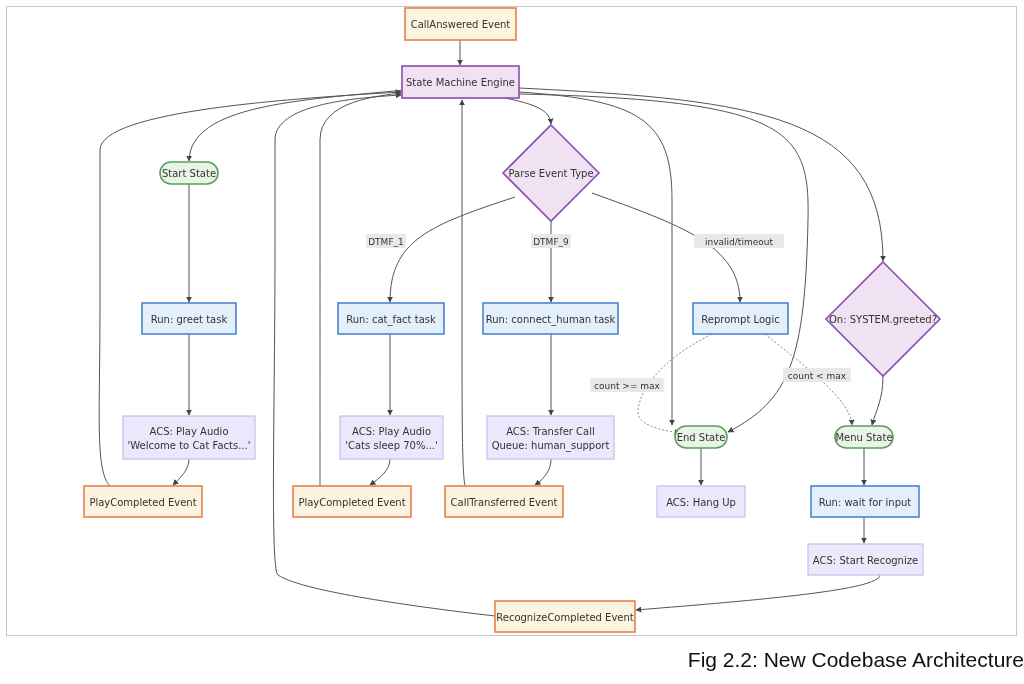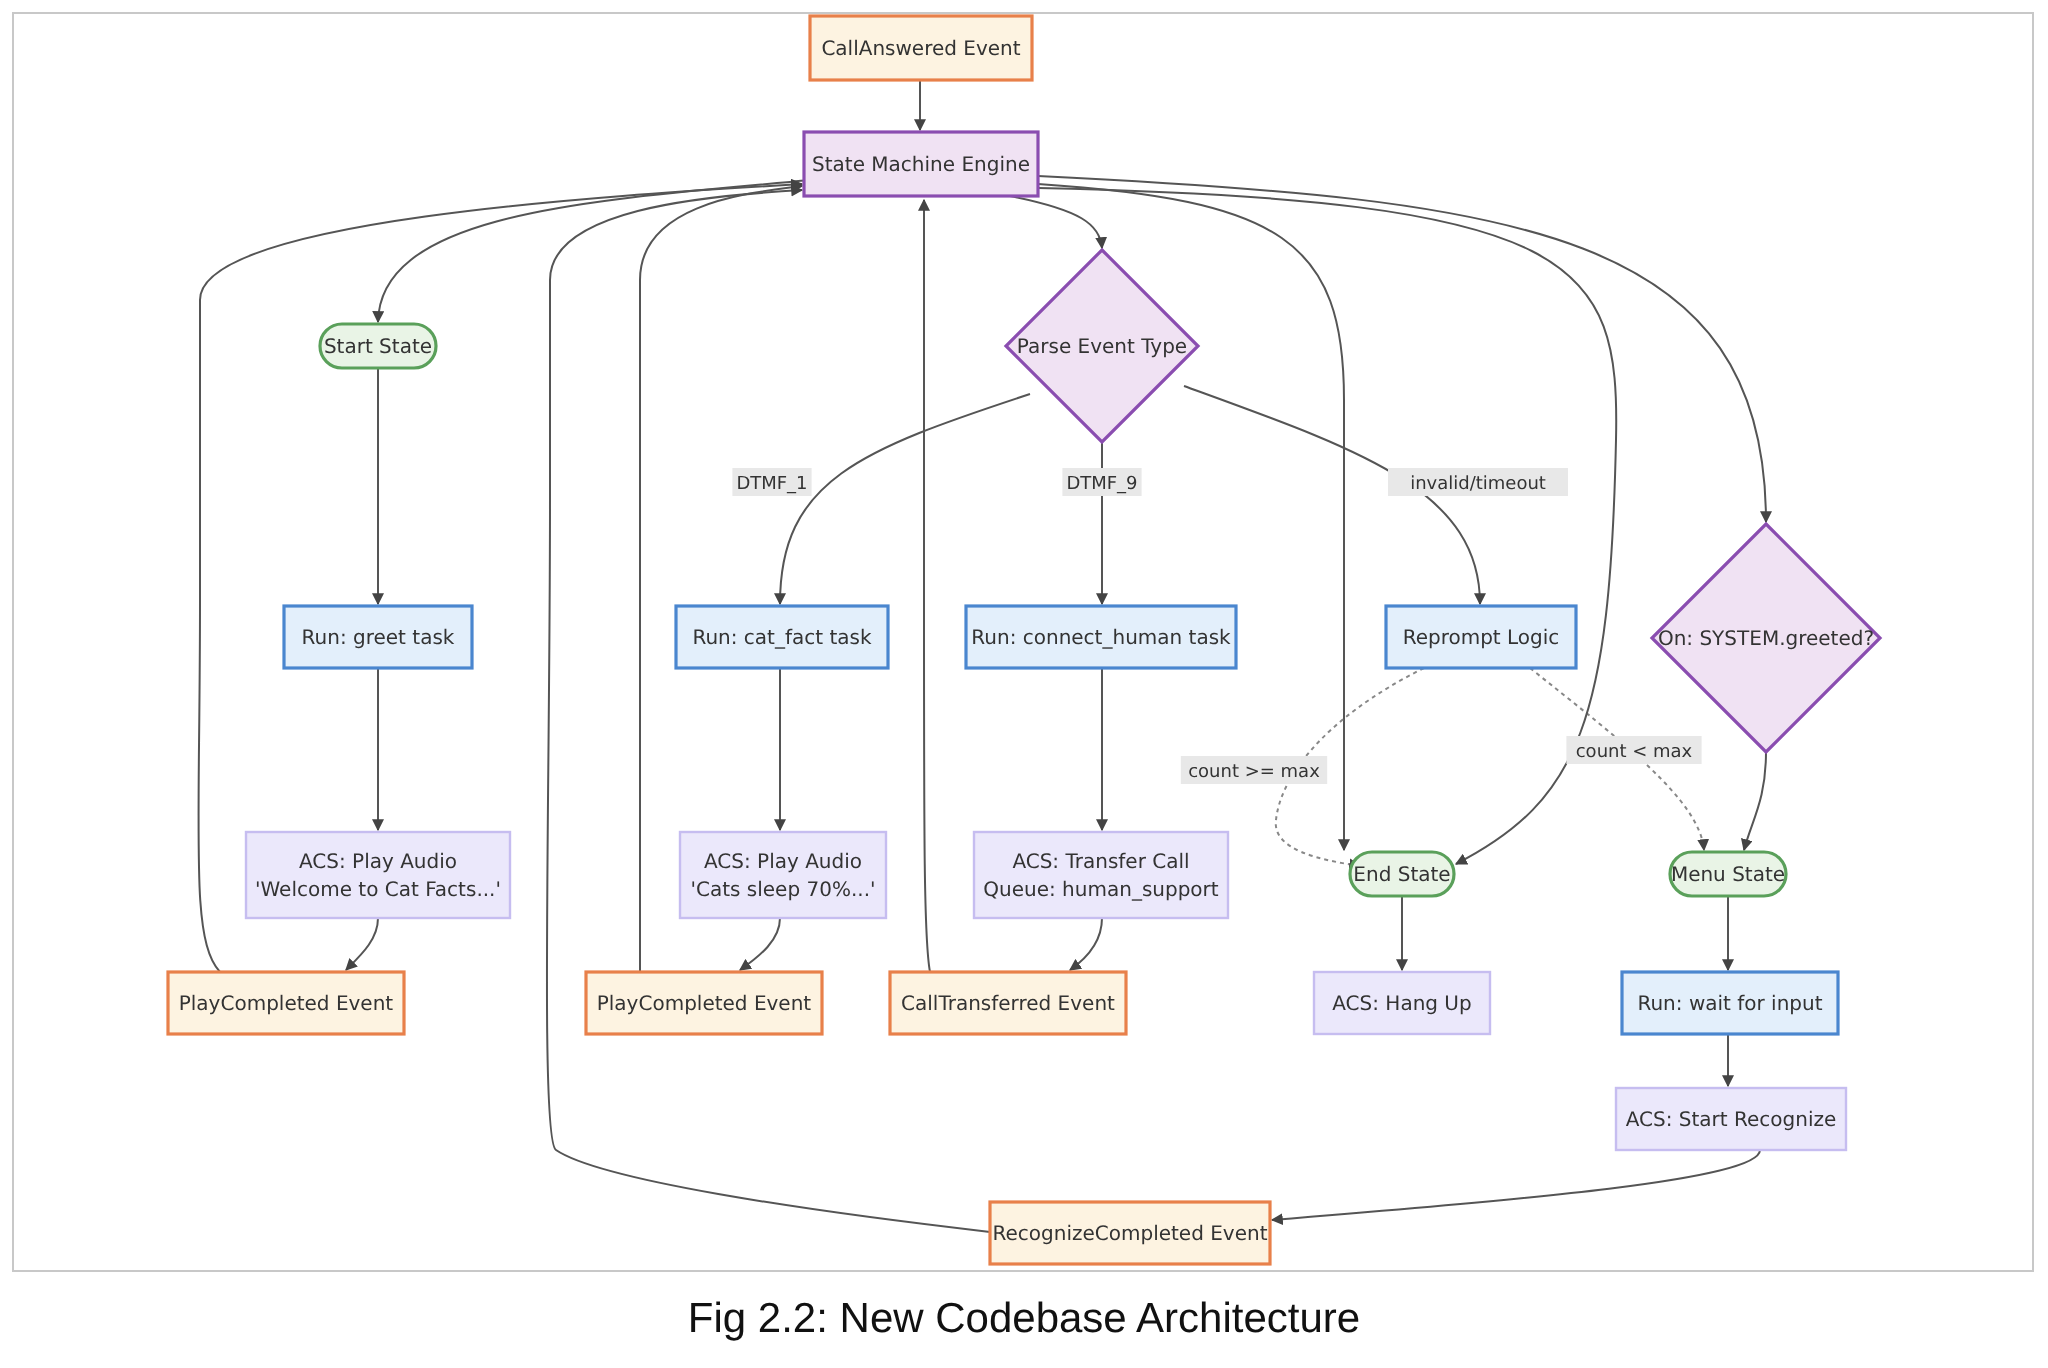--- a/index.html
+++ b/index.html
@@ -4,21 +4,21 @@
 <style>
   html, body { margin: 0; padding: 0; background: #ffffff; }
   body { width: 1024px; height: 684px; position: relative; overflow: hidden; font-family: "DejaVu Sans", sans-serif; }
   #frame { position: absolute; left: 6px; top: 6px; width: 1011px; height: 630px; border: 1.5px solid #c8c8c8; box-sizing: border-box; }
   #diagram { position: absolute; left: 0; top: 0; }
   .node-text { font-family: "DejaVu Sans", sans-serif; font-size: 10px; fill: #333333; text-anchor: middle; dominant-baseline: middle; }
   .edge { fill: none; stroke: #555555; stroke-width: 1; }
   .edge.dotted { stroke: #888888; stroke-dasharray: 2 2; }
   .edge-label-bg { fill: #e8e8e8; }
   .edge-label { font-family: "DejaVu Sans", sans-serif; font-size: 9px; fill: #333; text-anchor: middle; dominant-baseline: middle; }
-  #caption { position: absolute; left: 0; width: 1024px; top: 648px; text-align: center; font-family: "Liberation Sans", sans-serif; font-size: 21px; color: #111; }
+  #caption { position: absolute; left: 0; width: 1024px; top: 648px; text-align: right; font-family: "Liberation Sans", sans-serif; font-size: 21px; color: #111; }
 </style>
 </head>
 <body>
 
 <div id="frame"></div>
 
 <svg id="diagram" width="1024" height="640" xmlns="http://www.w3.org/2000/svg">
   <defs>
     <marker id="arrow" viewBox="0 0 10 10" refX="9" refY="5" markerWidth="6" markerHeight="6" orient="auto-start-reverse">
       <path d="M0,0 L10,5 L0,10 z" fill="#444"></path>

